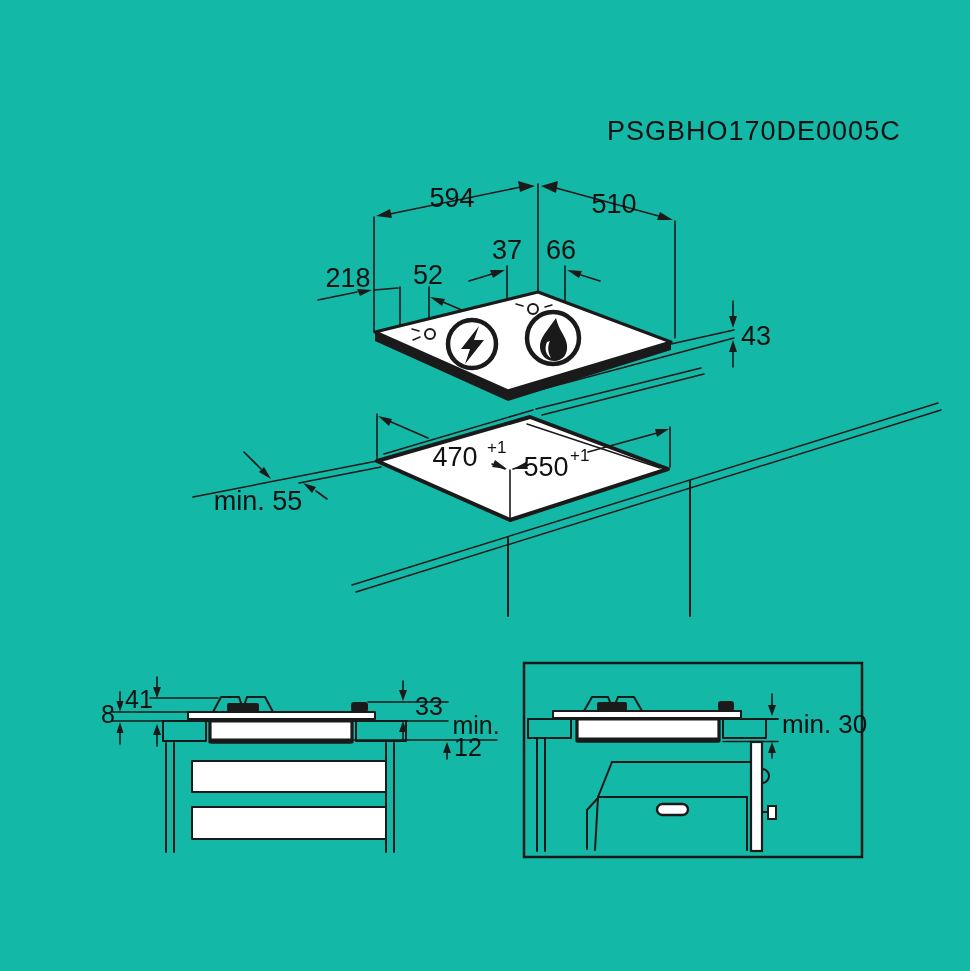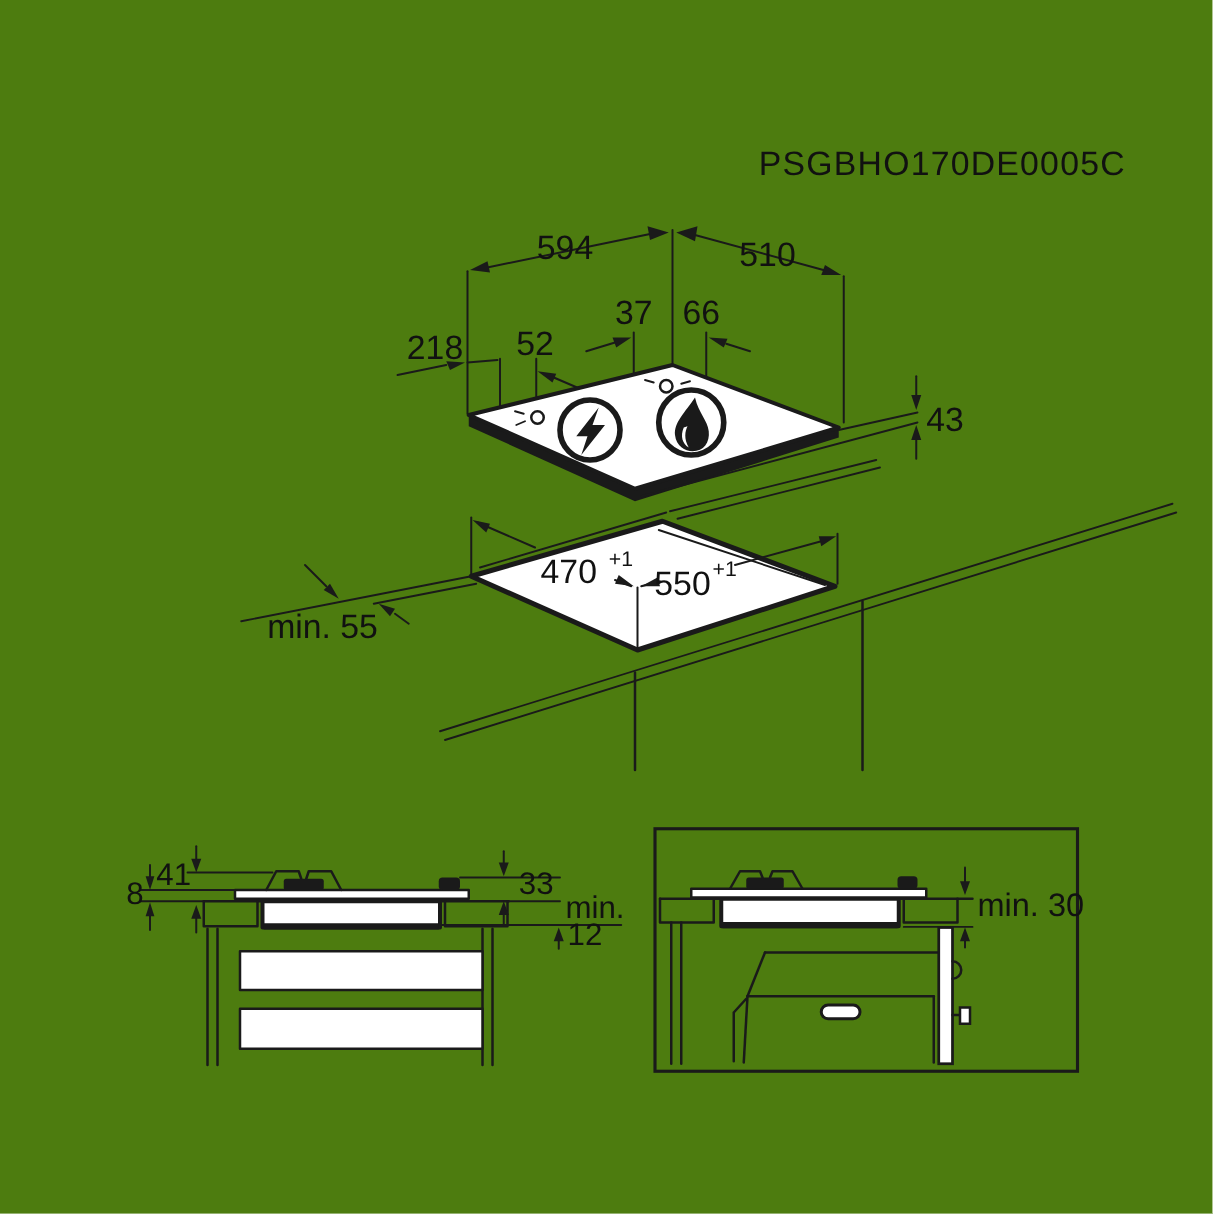--- a/index.html
+++ b/index.html
@@ -1,19 +1,19 @@
 <!DOCTYPE html>
 <html><head>
 <meta charset="utf-8">
 <style>
   html,body { margin:0; padding:0; background:#ffffff; }
   .page {
     position:relative;
     width:970px; height:971px;
-    background:#4d7c0f;
+    background:#14b8a6;
     font-family:"Liberation Sans", sans-serif;
   }
   svg { display:block; }
   
   .ln   { stroke:#1a1a1a; stroke-width:2;   fill:none; stroke-linecap:round; stroke-linejoin:round; }
   .thin { stroke:#1a1a1a; stroke-width:1.5; fill:none; stroke-linecap:round; }
   .dim  { stroke:#1a1a1a; stroke-width:1.6; fill:none; stroke-linecap:round; }
   .bold { stroke:#1a1a1a; stroke-width:3.2; fill:none; stroke-linejoin:round; }
   .xbold{ stroke:#1a1a1a; stroke-width:4;   fill:none; stroke-linejoin:round; }
   .arr  { fill:#1a1a1a; stroke:none; }

